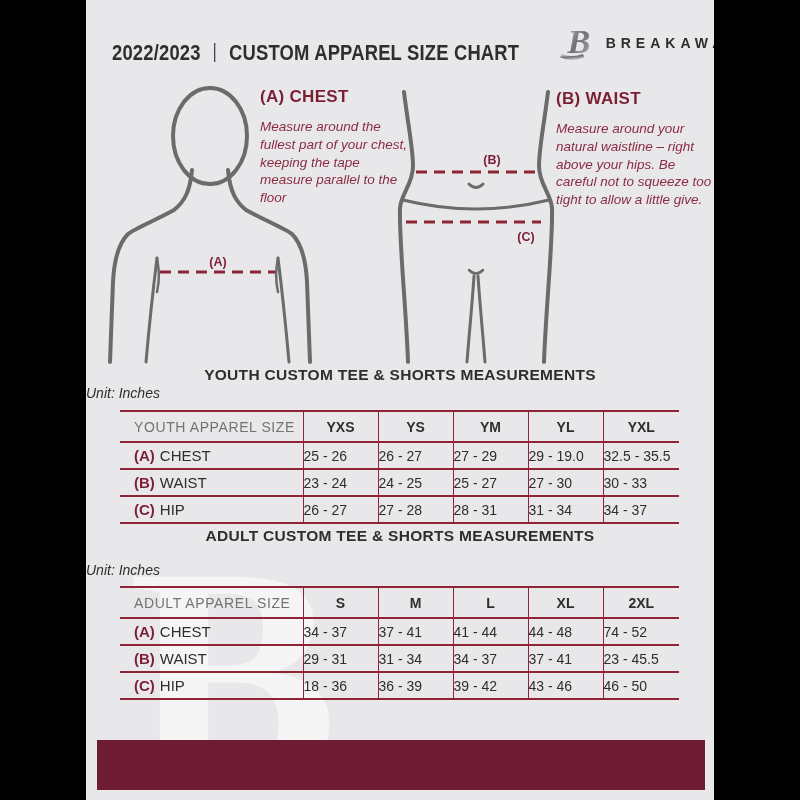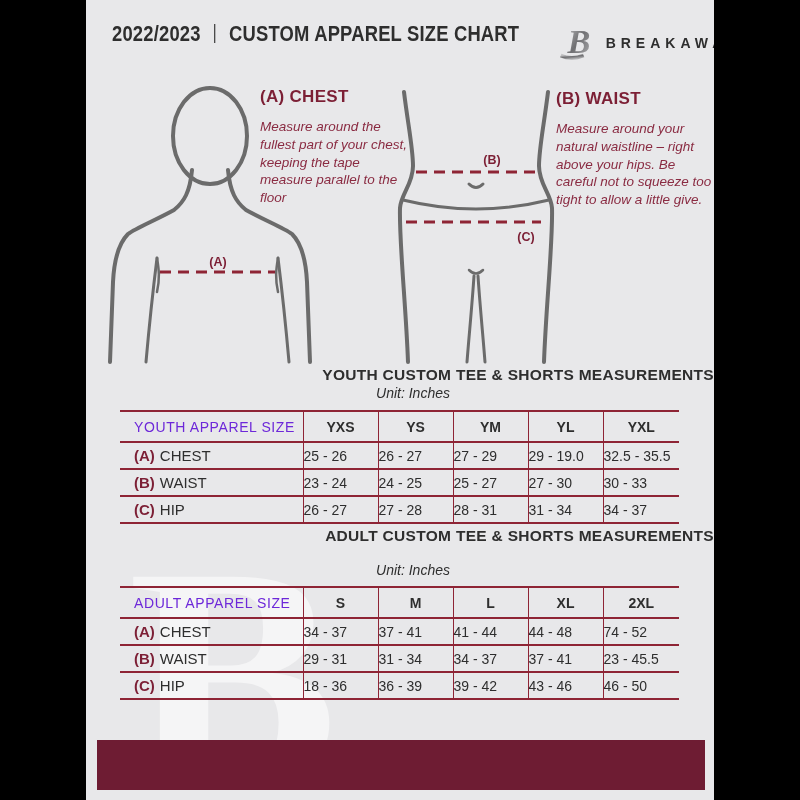--- a/index.html
+++ b/index.html
@@ -15,57 +15,57 @@
   body{background:#000;font-family:"Liberation Sans",sans-serif;}
   .stage{position:relative;width:800px;height:800px;background:#000;overflow:hidden;}
   .page{position:absolute;left:86px;top:0;width:628px;height:800px;background:var(--page-bg);overflow:hidden;}
 
   .watermark{position:absolute;left:42px;top:548px;font-family:"Liberation Serif",serif;
     font-weight:bold;font-size:315px;line-height:0.82;color:rgba(255,255,255,0.55);z-index:0;}
 
   .content{position:absolute;inset:0;z-index:1;}
 
   
-  .header{position:absolute;top:22px;left:26px;right:11px;display:flex;justify-content:space-between;align-items:flex-start;}
+  .header{position:absolute;top:22px;left:26px;right:11px;display:flex;justify-content:space-between;align-items:flex-end;}
   .header-title{display:flex;align-items:center;gap:13px;font-weight:bold;font-size:20px;
     color:var(--text-dark);letter-spacing:.2px;transform:scale(.92,1.08);transform-origin:left center;white-space:nowrap;}
   .header-sep{font-weight:normal;color:#4a4a4a;font-size:18px;}
   .logo-group{display:flex;align-items:center;gap:9px;}
   .brand{font-weight:bold;font-size:14px;letter-spacing:5px;color:var(--text-dark);}
 
   
   .inst{position:absolute;color:var(--accent-maroon);font-style:italic;font-size:13.5px;line-height:1.33;}
   .inst h3{font-style:normal;font-weight:bold;font-size:17px;color:var(--heading-maroon);
     letter-spacing:.3px;margin-bottom:9px;}
   .inst p{white-space:pre-line;}
   .inst-chest{left:174px;top:86px;width:152px;}
   .inst-waist{left:470px;top:88px;width:158px;}
   .inst-hips{left:470px;top:224px;width:162px;}
 
   
   .diagram{position:absolute;left:0;top:80px;}
 
   
-  .sec-title{position:absolute;left:0;width:628px;text-align:right;font-weight:bold;
+  .sec-title{position:absolute;left:0;width:628px;text-align:center;font-weight:bold;
     font-size:15.5px;color:var(--text-dark);letter-spacing:.3px;}
-  .sec-unit{position:absolute;left:0;width:654px;text-align:center;font-style:italic;
+  .sec-unit{position:absolute;left:0;width:654px;font-style:italic;
     font-size:14px;color:#2f2f2f;}
   .youth-title{top:366px;} .youth-unit{top:385px;}
   .adult-title{top:527px;} .adult-unit{top:562px;}
 
   
   .size-table{position:absolute;left:34px;width:559px;border-collapse:collapse;table-layout:fixed;
     border-bottom:2px solid var(--line-maroon);}
   .youth-table{top:410px;} .adult-table{top:586px;}
   .size-table tr{border-top:2px solid var(--line-maroon);}
   .size-table th,.size-table td{border-left:1.5px solid var(--line-maroon);
     color:var(--text-dark);font-size:14px;font-weight:normal;height:27px;}
   .size-table th{height:31px;font-weight:bold;font-size:14px;}
   .size-table th:first-child,.size-table td:first-child{border-left:none;text-align:left;padding-left:14px;}
-  .size-table th:first-child{font-weight:normal;font-size:14px;letter-spacing:.6px;color:#6d28d9;}
+  .size-table th:first-child{font-weight:normal;font-size:14px;letter-spacing:.6px;color:#737373;}
   .size-table td:first-child{font-size:15px;}
   .marker{font-weight:bold;color:var(--heading-maroon);margin-right:5px;}
 
   
   .footer-bar{position:absolute;left:11px;top:740px;width:608px;height:50px;background:var(--footer-bar);}
 </style>
 </head>
 <body>
 
 <div class="stage">

